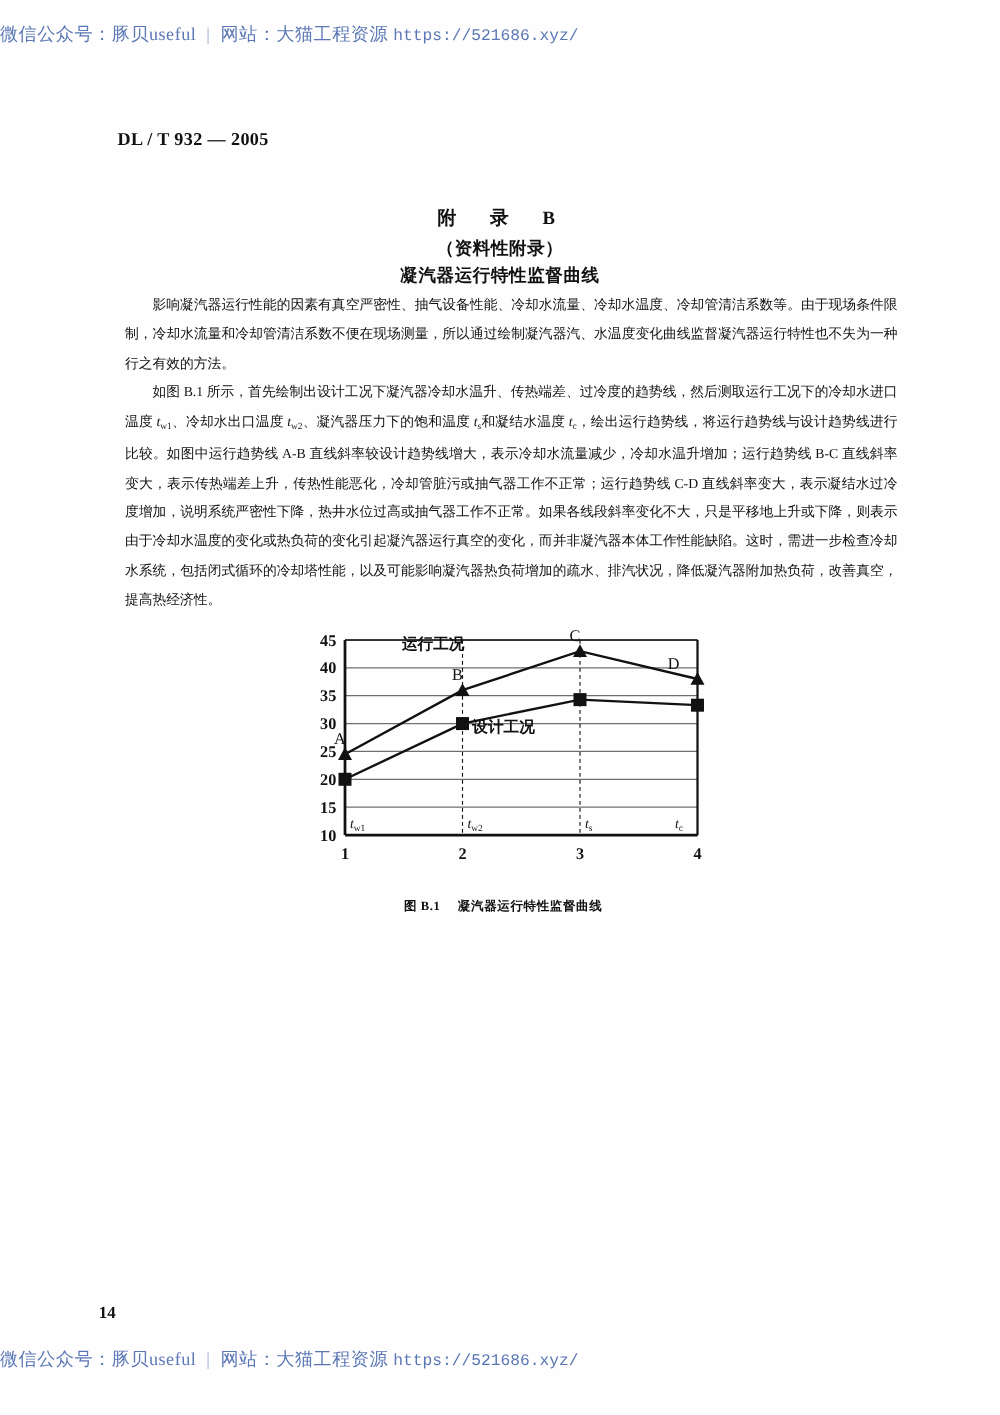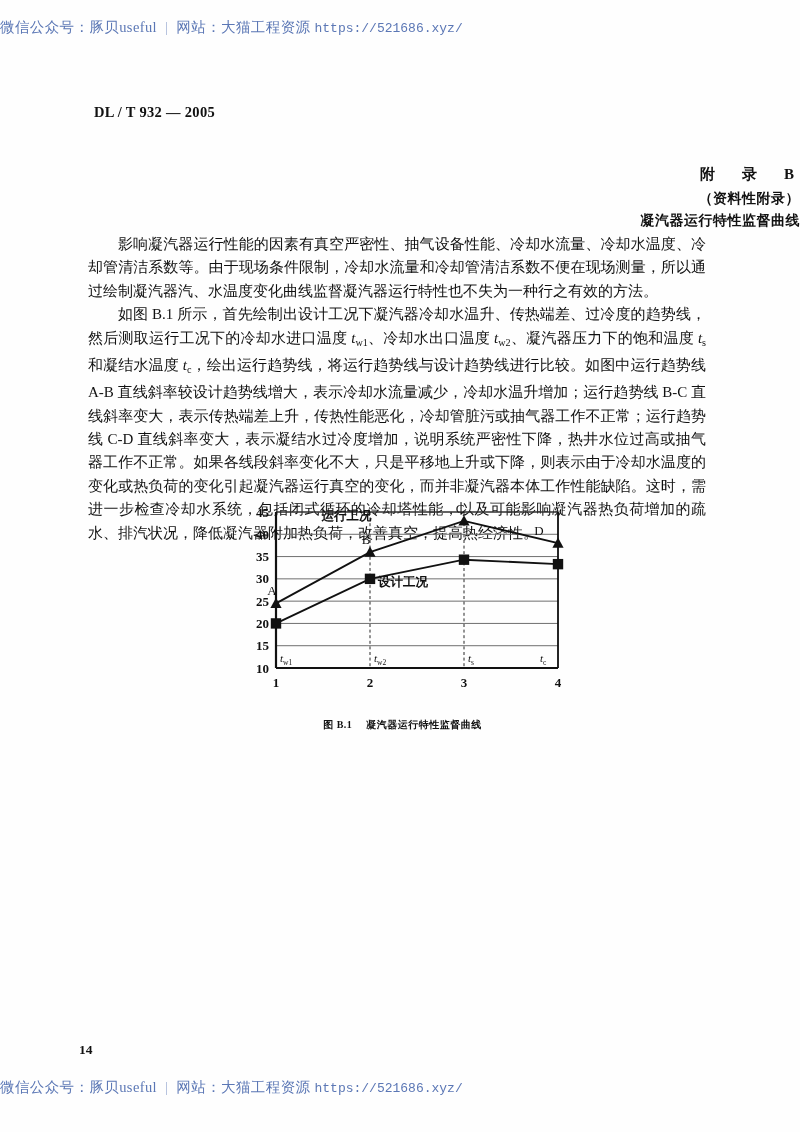--- a/index.html
+++ b/index.html
@@ -31,29 +31,29 @@
   
   .std-no {
     position:absolute; left:78px; top:104px;
     font-family:"Liberation Serif", serif;
     font-weight:bold; font-size:14.5px;
     letter-spacing:.3px;
     margin-left:16px;
   }
 
   
-  .heading-block { position:absolute; left:0; width:800px; text-align:right; }
+  .heading-block { position:absolute; left:0; width:800px; text-align:center; }
   #annex-title { top:165px; font-weight:bold; font-size:15px; letter-spacing:6px; }
   #annex-kind  { top:190px; font-weight:bold; font-size:14px; letter-spacing:.5px; }
   #annex-sub   { top:212px; font-weight:bold; font-size:14px; letter-spacing:.5px; }
 
   
   .body-col {
-    position:absolute; left:88px; top:233px; width:618px;
-    font-size:15px; line-height:23.4px;
+    position:absolute; left:100px; top:233px; width:618px;
+    font-size:11px; line-height:23.4px;
     text-align:justify; text-justify:inter-character;
   }
   .para { text-indent:2em; margin:0 0 0 0; }
   .para + .para { margin-top:0px; }
   .it { font-style:italic; font-family:"Liberation Serif", serif; }
   .sub { font-size:.68em; vertical-align:-0.28em; font-style:normal; }
 
   
   #figure-wrap { position:absolute; left:230px; top:498px; width:345px; }
   #chart-svg { display:block; }

